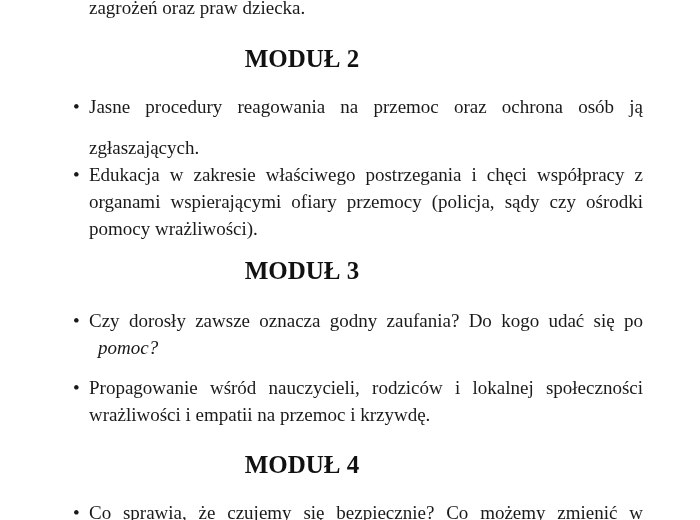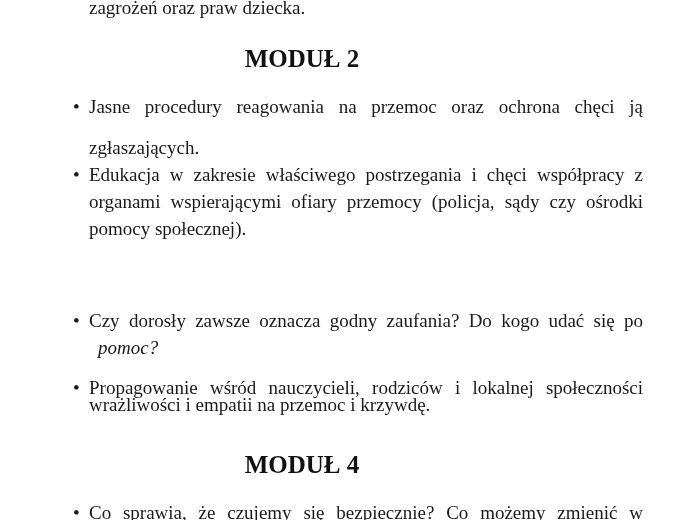--- a/index.html
+++ b/index.html
@@ -20,35 +20,36 @@
 </head>
 <body>
 
 <div class="page">
 
   <div class="line" style="left:89px; top:-4px;">zagrożeń oraz praw dziecka.</div>
 
   <div class="heading" style="top:44px;">MODUŁ 2</div>
 
   <div class="bullet" style="top:95px;">•</div>
-  <div class="line just" style="left:89px; width:554px; top:95px;">Jasne procedury reagowania na przemoc oraz ochrona chęci ją</div>
+  <div class="line just" style="left:89px; width:554px; top:95px;">Jasne procedury reagowania na przemoc oraz ochrona osób ją</div>
   <div class="line" style="left:89px; top:136px;">zgłaszających.</div>
 
   <div class="bullet" style="top:163px;">•</div>
   <div class="line just" style="left:89px; width:554px; top:163px;">Edukacja w zakresie właściwego postrzegania i chęci współpracy z</div>
   <div class="line just" style="left:89px; width:554px; top:190px;">organami wspierającymi ofiary przemocy (policja, sądy czy ośrodki</div>
-  <div class="line" style="left:89px; top:217px;">pomocy społecznej).</div>
+  <div class="line" style="left:89px; top:217px;">pomocy wrażliwości).</div>
 
+  <div class="heading" style="top:256px;">MODUŁ 3</div>
 
   <div class="bullet" style="top:309px;">•</div>
   <div class="line just" style="left:89px; width:554px; top:309px;">Czy dorosły zawsze oznacza godny zaufania? Do kogo udać się po</div>
   <div class="line" style="left:98px; top:336px;font-style:italic;">pomoc?</div>
 
   <div class="bullet" style="top:376px;">•</div>
   <div class="line just" style="left:89px; width:554px; top:376px;">Propagowanie wśród nauczycieli, rodziców i lokalnej społeczności</div>
-  <div class="line" style="left:89px; top:393px;">wrażliwości i empatii na przemoc i krzywdę.</div>
+  <div class="line" style="left:89px; top:403px;">wrażliwości i empatii na przemoc i krzywdę.</div>
 
   <div class="heading" style="top:450px;">MODUŁ 4</div>
 
   <div class="bullet" style="top:501px;">•</div>
   <div class="line just" style="left:89px; width:554px; top:501px;">Co sprawia, że czujemy się bezpiecznie? Co możemy zmienić w</div>
 
 </div>
 
 </body></html>

